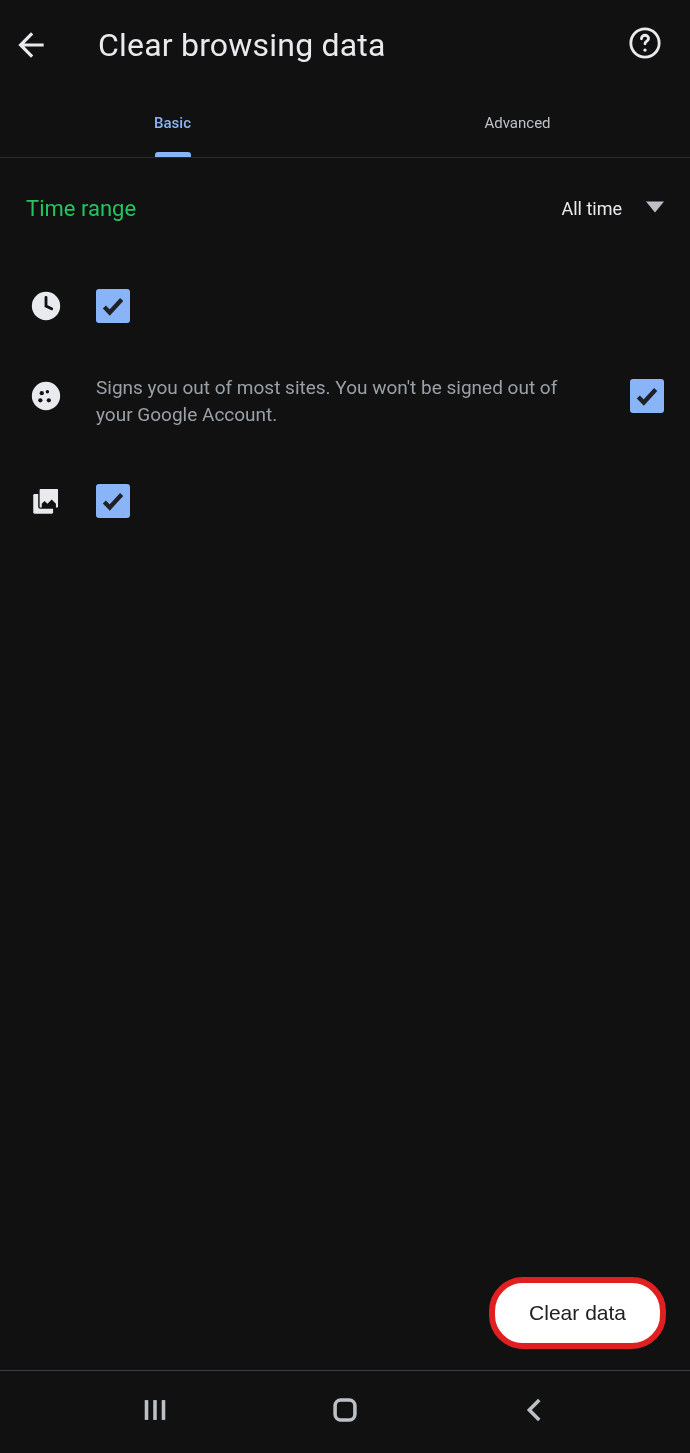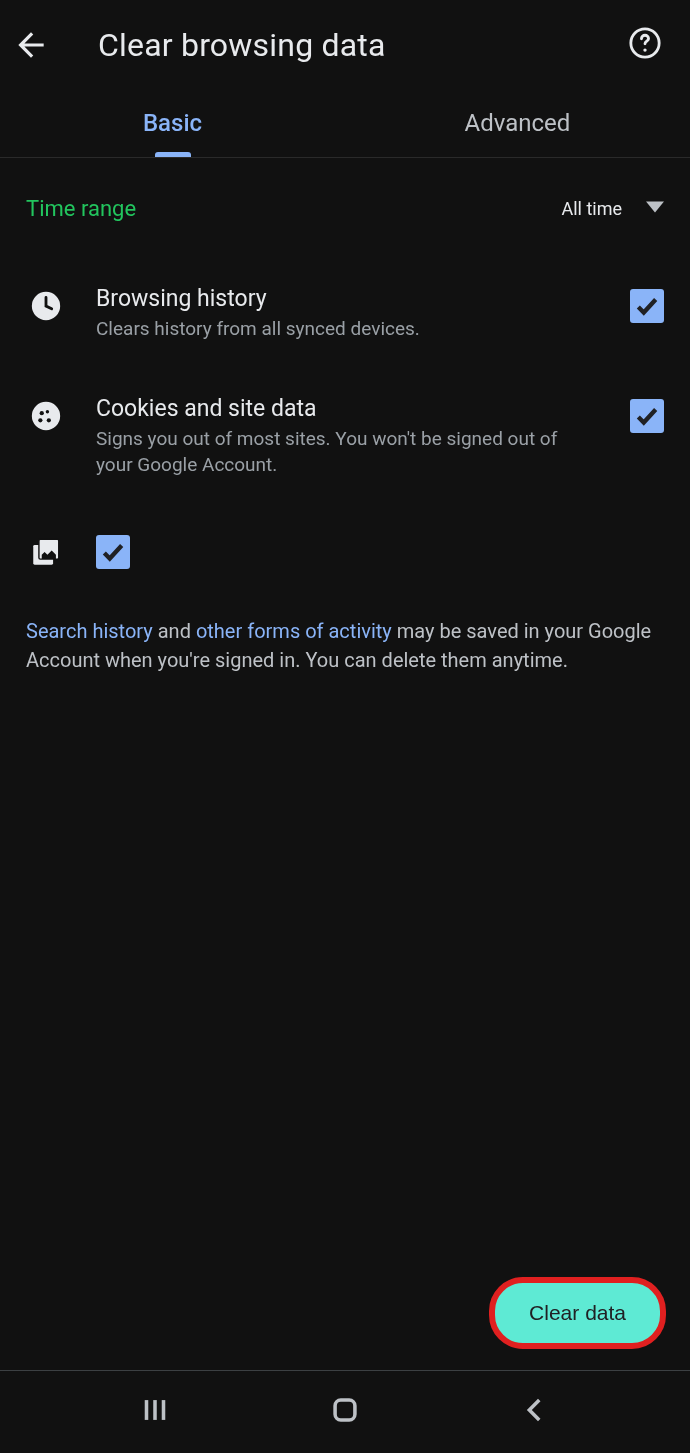--- a/index.html
+++ b/index.html
@@ -21,21 +21,21 @@
     display: flex;
     height: 70px;
     border-bottom: 1px solid #2a2a2a;
   }
   .tab {
     flex: 1;
     display: flex;
     flex-direction: column;
     align-items: center;
     justify-content: center;
-    font-size: 24px;
+    font-size: 15px;
     color: #bdc1c6;
     position: relative;
     cursor: pointer;
   }
   .tab.active { color: #8ab4f8; font-weight: 500; }
   .tab-indicator {
     position: absolute;
     bottom: 0;
     width: 36px;
     height: 5px;
@@ -99,21 +99,21 @@
     line-height: 1.45;
   }
   .footnote .link { color: #8ab4f8; }
 
   .clear-btn-wrap {
     position: absolute;
     right: 24px;
     bottom: 104px;
   }
   .clear-btn {
-    background: #5eead4;
+    background: #ffffff;
     color: #202124;
     font-size: 21px;
     font-weight: 500;
     padding: 18px 34px;
     border-radius: 34px;
     border: 6px solid #e02020;
     cursor: pointer;
   }
 
   .divider-bottom {
@@ -180,43 +180,38 @@
     </div>
   </div>
 
   <div class="option-row">
     <div class="option-icon">
       <svg viewBox="0 0 24 24">
           <circle cx="12" cy="12" r="10" fill="#e8eaed"></circle>
           <path d="M12 6v6l4 2" stroke="#111" stroke-width="2" fill="none" stroke-linecap="round"></path>
         </svg>
     </div>
-    <div class="option-text">
-      <div class="option-title">Browsing history</div>
-      <div class="option-desc">Clears history from all synced devices.</div>
-    </div>
     <div class="checkbox">
       <svg viewBox="0 0 24 24">
           <polyline points="4,13 9,18 20,6"></polyline>
         </svg>
     </div>
   </div>
 
   <div class="option-row">
     <div class="option-icon">
       <svg viewBox="0 0 24 24">
           <path d="M12 2a10 10 0 100 20 10 10 0 000-20zm0 0c0 3 2 5 5 5 0 2 2 4 4 4" fill="#e8eaed"></path>
           <circle cx="9" cy="10" r="1.5" fill="#111"></circle>
           <circle cx="14" cy="15" r="1.5" fill="#111"></circle>
           <circle cx="8" cy="15" r="1.5" fill="#111"></circle>
           <circle cx="13" cy="9" r="1.2" fill="#111"></circle>
         </svg>
     </div>
     <div class="option-text">
-      <div class="option-title">Cookies and site data</div>
       <div class="option-desc">Signs you out of most sites. You won't be signed out of your Google Account.</div>
     </div>
     <div class="checkbox">
       <svg viewBox="0 0 24 24">
           <polyline points="4,13 9,18 20,6"></polyline>
         </svg>
     </div>
   </div>
 
   <div class="option-row">
@@ -227,23 +222,20 @@
           <path d="M9 14l2-2 2 2 3-3 3 3v3H9z" fill="#111"></path>
         </svg>
     </div>
     <div class="checkbox">
       <svg viewBox="0 0 24 24">
           <polyline points="4,13 9,18 20,6"></polyline>
         </svg>
     </div>
   </div>
 
-  <div class="footnote">
-    <span class="link">Search history</span><span> and </span><span class="link">other forms of activity</span><span> may be saved in your Google Account when you're signed in. You can delete them anytime.</span>
-  </div>
 
 </div>
 
 <div class="clear-btn-wrap">
   <button class="clear-btn">Clear data</button>
 </div>
 
 <div class="divider-bottom"></div>
 
 <div class="navbar">

